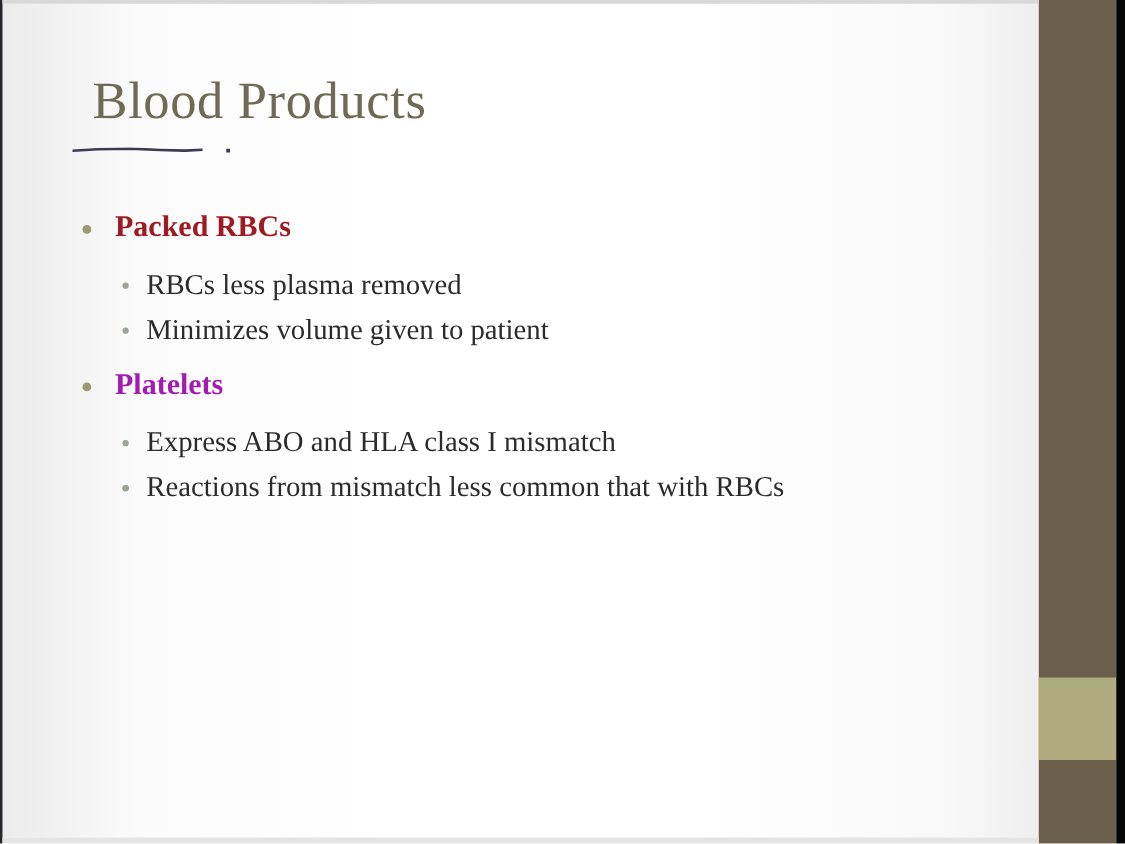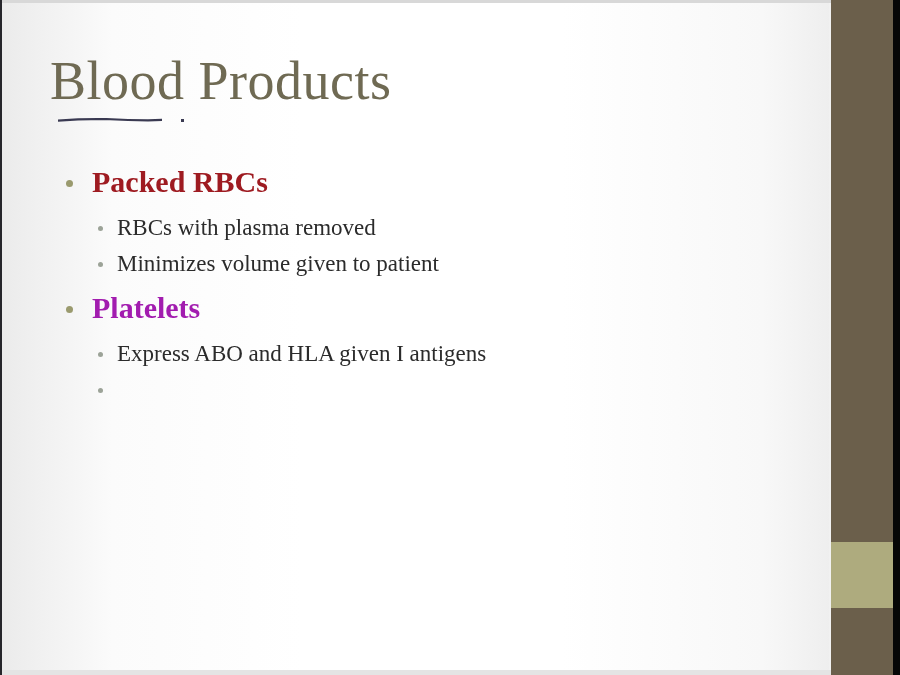--- a/index.html
+++ b/index.html
@@ -73,23 +73,23 @@
   .band-sep {
     position: absolute;
     left: 829px; top: 0;
     width: 2px; height: 675px;
     background: #f1f1f1;
   }
 
   
   .title {
     position: absolute;
-    left: 50px;
+    left: 74px;
     top: 50px;
-    font-size: 54px;
+    font-size: 42px;
     line-height: 62px;
     color: #6f6a53;
     font-weight: 400;
     letter-spacing: 0.5px;
     white-space: nowrap;
   }
   .title-underline {
     position: absolute;
     left: 58px;
     top: 118px;
@@ -110,21 +110,21 @@
     position: absolute;
     left: 0;
     top: 160px;
     width: 800px;
   }
 
   .lvl1 {
     position: relative;
     padding-left: 92px;
     margin: 0 0 6px 0;
-    font-size: 30px;
+    font-size: 24px;
     line-height: 44px;
     font-weight: bold;
     white-space: nowrap;
   }
   .lvl1 .dot {
     position: absolute;
     left: 66px;
     top: 20px;
     width: 7px;
     height: 7px;
@@ -180,36 +180,40 @@
 
   <div class="body">
 
     <div class="group">
       <div class="lvl1 red">
         <span class="dot"></span>
         <span>Packed RBCs</span>
       </div>
       <div class="lvl2">
         <span class="dot"></span>
-        <span>RBCs with plasma removed</span>
+        <span>RBCs less plasma removed</span>
       </div>
       <div class="lvl2">
         <span class="dot"></span>
         <span>Minimizes volume given to patient</span>
       </div>
     </div>
 
     <div class="group">
       <div class="lvl1 green">
         <span class="dot"></span>
         <span>Platelets</span>
       </div>
       <div class="lvl2">
         <span class="dot"></span>
-        <span>Express ABO and HLA given I antigens</span>
-      </div>
-      <div class="lvl2">
-        <span class="dot"></span>
+        <span>Express ABO and HLA class I mismatch</span>
+      </div>
+      <div class="lvl2">
+        <span class="dot"></span>
+      </div>
+      <div class="lvl2">
+        <span class="dot"></span>
+        <span>Reactions from mismatch less common that with RBCs</span>
       </div>
     </div>
 
   </div>
 </div>
 
 </body></html>

